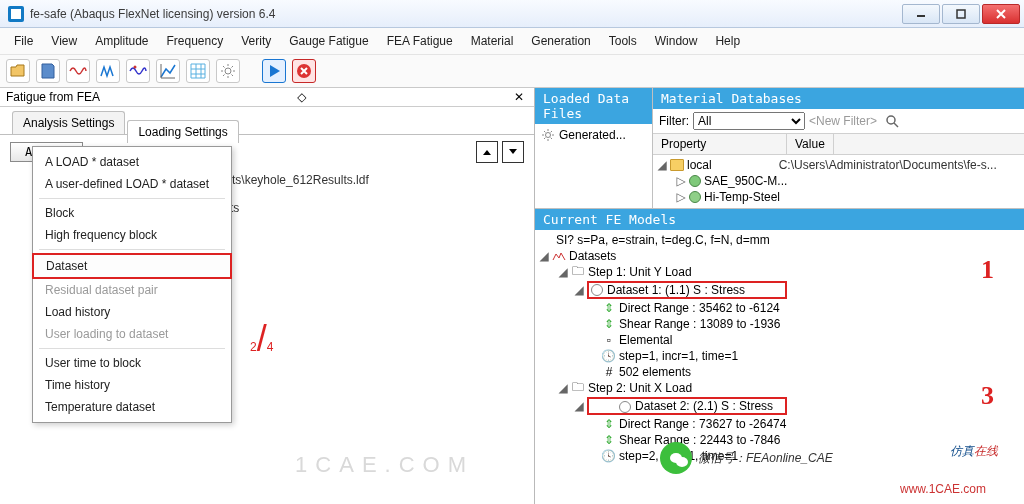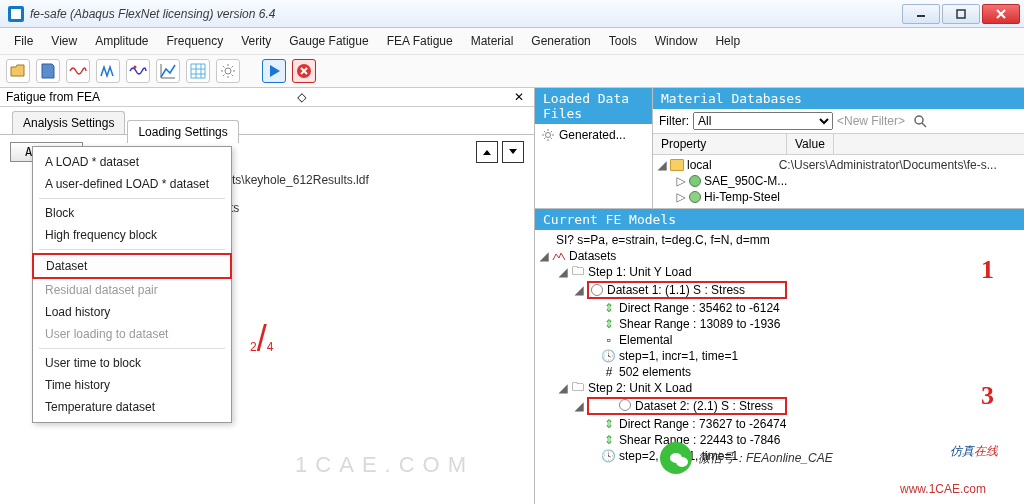--- a/index.html
+++ b/index.html
@@ -2,21 +2,21 @@
 <html><head>
 <meta charset="utf-8">
 <style>
   * { box-sizing: border-box; font-family: "Segoe UI", Tahoma, sans-serif; font-size: 12px; }
   body { margin:0; background:#fff; width:1024px; height:504px; overflow:hidden; position:relative; }
 
   
   .titlebar { display:flex; align-items:center; height:28px; background:linear-gradient(#f8fbff,#e6eefb); border-bottom:1px solid #b7c8de; padding:0 4px 0 8px; }
   .titlebar .appicon { width:16px; height:16px; background:#1179c4; border-radius:2px; position:relative; margin-right:6px; }
   .titlebar .appicon::after{content:"";position:absolute;inset:3px;background:#fff; }
-  .titlebar .title { color:#3b3b3b; flex:1;font-style:italic; }
+  .titlebar .title { color:#3b3b3b; flex:1; }
   .winbtns { display:flex; gap:2px; }
   .winbtn { width:38px; height:20px; border:1px solid #a4b7cf; background:linear-gradient(#f4f8fd,#d9e6f6); border-radius:2px; display:flex; align-items:center; justify-content:center; }
   .winbtn.close { background:linear-gradient(#f47070,#d93030); border-color:#b82929; }
   .winbtn svg{width:10px;height:10px;}
   .winbtn.close svg path{stroke:#fff;}
 
   
   .menubar { display:flex; gap:2px; padding:4px 6px; background:#fafafa; border-bottom:1px solid #e4e4e4; }
   .menubar .mitem { padding:2px 8px; color:#222; }
 
@@ -57,21 +57,21 @@
   .popup .pi.sel{border:2px solid #d22; background:#fdfdfd; margin:0 -1px;}
   .popup hr{border:none;border-top:1px solid #ddd;margin:3px 6px;}
 
   
   .rpanel-row{display:flex; height:120px;}
   .rpanelhdr{ font-family:monospace; background:#3ba5e0; color:#fff; padding:3px 8px; font-size:13px;}
   .loaded{width:118px; border-right:1px solid #c0c0c0; display:flex;flex-direction:column;}
   .loaded .body{padding:4px 6px; display:flex; gap:4px; align-items:flex-start;}
   .matdb{flex:1;display:flex;flex-direction:column;}
   .filterrow{display:flex;align-items:center;gap:4px;padding:3px 6px;}
-  .filterrow select{width:140px;}
+  .filterrow select{width:112px;}
   .filterrow .newf{color:#9a9a9a; }
   .filterrow .search{margin-left:4px;}
   .tblhdr{display:flex;background:#f5f5f5;border-top:1px solid #d0d0d0;border-bottom:1px solid #d0d0d0;}
   .tblhdr .col{padding:3px 8px;border-right:1px solid #d0d0d0;}
   .tblhdr .col.p{width:134px;}
   .treebody{padding:2px 4px;}
   .trow{display:flex;align-items:center;gap:3px;padding:1px 0;}
   .trow .ind{display:inline-block;}
   .trow .exp{width:10px;text-align:center;color:#666;}
   .foldericon{width:14px;height:12px;background:#f7cf64;border:1px solid #c99a2e; border-radius:1px;}
@@ -344,21 +344,21 @@
           </div>
         <div class="trow">
             <span class="ind" style="width:16px;"></span>
             <span class="exp">◢</span>
             <span class="icn">🗀</span>
             <span>Step 2: Unit X Load</span>
           </div>
         <div class="trow">
             <span class="ind" style="width:32px;"></span>
             <span class="exp">◢</span>
-            <span class="redbox" style="display:flex;align-items:flex-start;gap:4px;width:200px;padding-left:30px;">
+            <span class="redbox" style="display:flex;align-items:flex-end;gap:4px;width:200px;padding-left:30px;">
               <span class="dsmark"></span>
               <span>Dataset 2: (2.1) S :   Stress</span>
             </span>
           </div>
         <div class="trow">
             <span class="ind" style="width:60px;"></span>
             <span class="icn" style="color:#3a3;">⇕</span>
             <span>Direct Range : 73627 to -26474</span>
           </div>
         <div class="trow">

